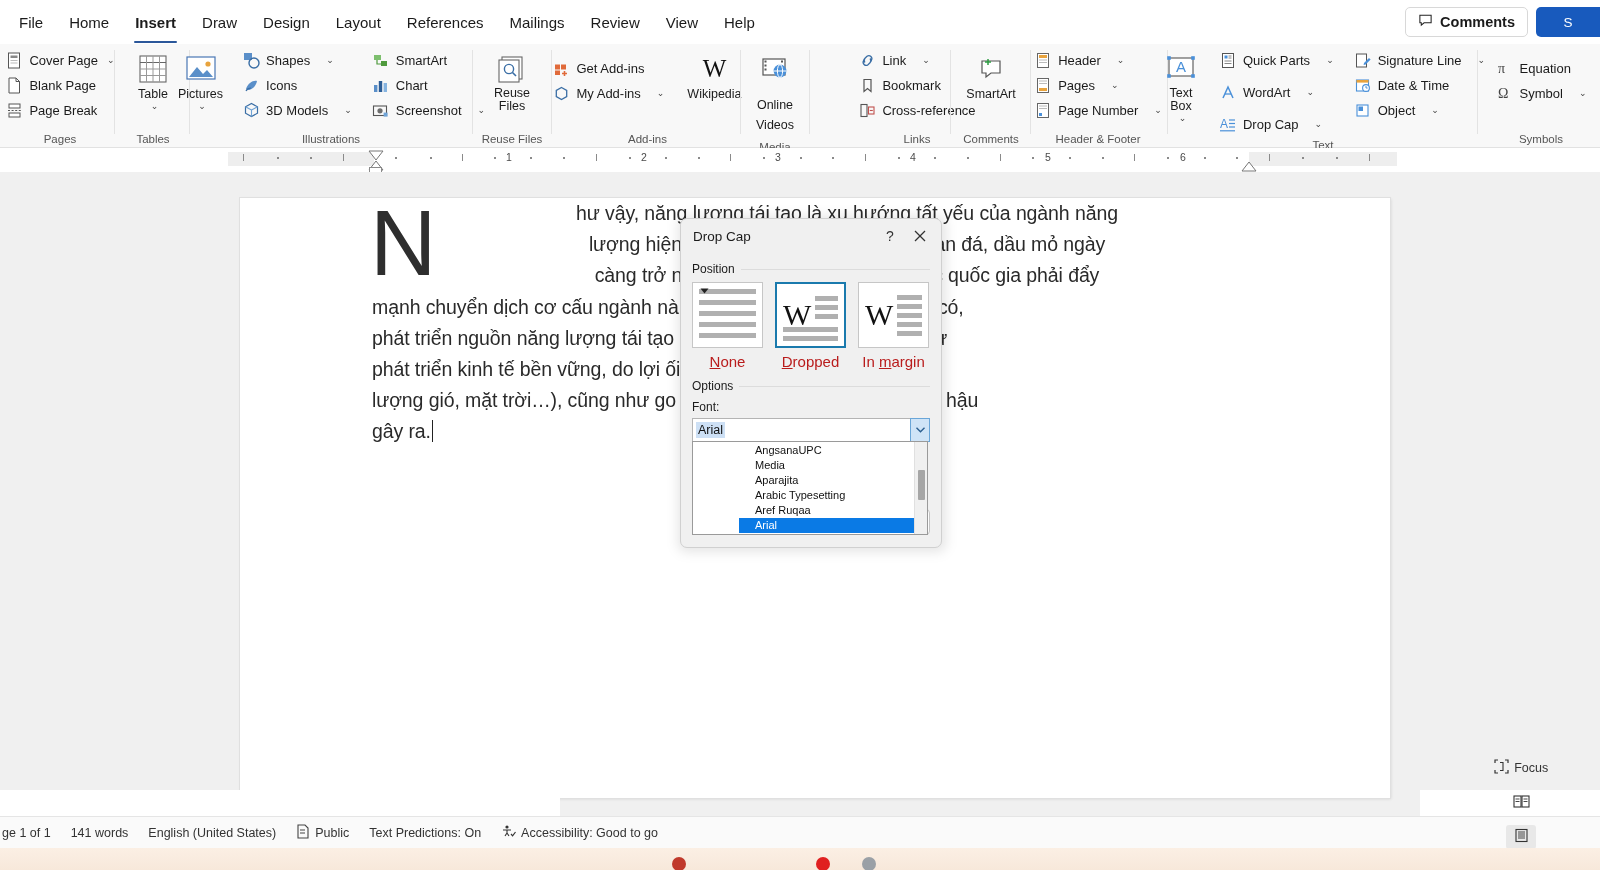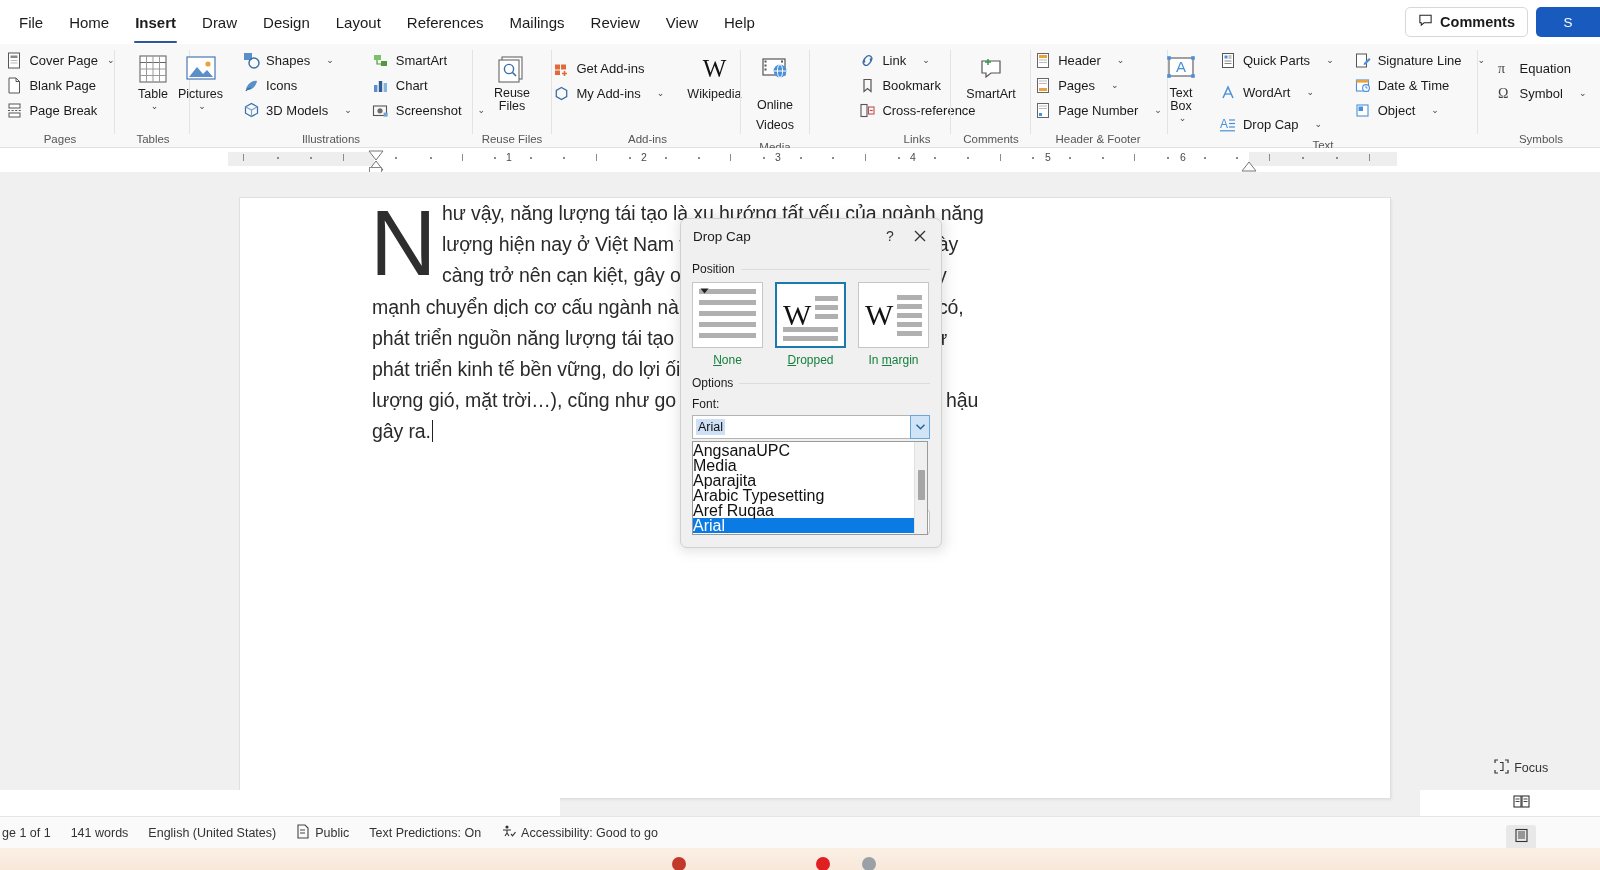--- a/index.html
+++ b/index.html
@@ -103,21 +103,21 @@
     position: absolute; left: 130px; top: 2px; width: 68px; height: 86px;
     font-family: "Liberation Sans", sans-serif; font-size: 92px; line-height: 86px;
     color: #2e2e2e; font-weight: 400;
   }
   .para {
     position: absolute; left: 132px; top: 0px; width: 880px;
     font-size: 19.5px; line-height: 31.2px; color: #2a2a2a;
     letter-spacing: -0.1px;
   }
   .para p { margin: 0; white-space: nowrap; }
-  .para p.ind { padding-left: 70px; }
+  .para p.ind { padding-left: 70px; text-align: center; }
   .caret {
     display: inline-block; width: 1.5px; height: 22px; background: #222;
     vertical-align: -4px; margin-left: 1px;
   }
 
   
   .dlgshadow {
     position: absolute; left: 678px; top: 216px; width: 268px; height: 336px;
     border-radius: 8px; background: rgba(0,0,0,0.10); filter: blur(6px);
   }
@@ -149,21 +149,21 @@
   .pos-box.sel { border: 2px solid #1a7aad; }
   .pos-cap {
     font-family: "Liberation Serif", serif; font-size: 30px; line-height: 30px;
     color: #111; margin-right: 4px;
   }
   .lines { display: flex; flex-direction: column; gap: 4px; flex: 1; }
   .lines .ln { height: 5px; background: #b0b0b0; }
   .lines-full { position: absolute; left: 6px; right: 6px; bottom: 6px;
                 display: flex; flex-direction: column; gap: 4px; }
   .lines-full .ln { height: 5px; background: #b0b0b0; }
-  .pos-caption { font-size: 12px; color: #15803d; margin-top: 5px; text-align: center; }
+  .pos-caption { font-size: 15px; color: #b91c1c; margin-top: 5px; text-align: center; }
   .pos-caption u { text-decoration: underline; }
 
   .fontlabel { font-size: 12px; color: #1b1b1b; margin-top: 7px; }
   .combo-wrap { position: relative; margin-top: 4px; }
   .combo {
     height: 24px; background: #fff; border: 1px solid #b4b4b4;
     display: flex; align-items: center; padding-left: 3px;
   }
   .combo .selval {
     font-size: 12.5px; color: #111; background: #cde0f5; padding: 1px 2px;
@@ -175,22 +175,22 @@
   }
   .combo-arrow svg { display: block; }
 
   .dropdown {
     position: absolute; left: 11px; top: 222px; width: 236px; height: 94px;
     background: #fff; border: 1px solid #9a9a9a; z-index: 30;
     display: flex;
   }
   .dd-list { flex: 1; padding-top: 1px; }
   .dd-item {
-    height: 15px; line-height: 15px; font-size: 16px; color: #111;
-    padding-left: 0; white-space: nowrap;
+    height: 15px; line-height: 15px; font-size: 11px; color: #111;
+    padding-left: 16px; white-space: nowrap; margin-left: 46px;
   }
   .dd-item.sel { background: #0a7ae5; color: #fff; }
   .dd-scroll {
     width: 13px; background: #f0f0f0; border-left: 1px solid #e0e0e0;
     position: relative;
   }
   .dd-thumb {
     position: absolute; left: 3px; top: 28px; width: 7px; height: 30px;
     background: #a6a6a6; border-radius: 1px;
   }

